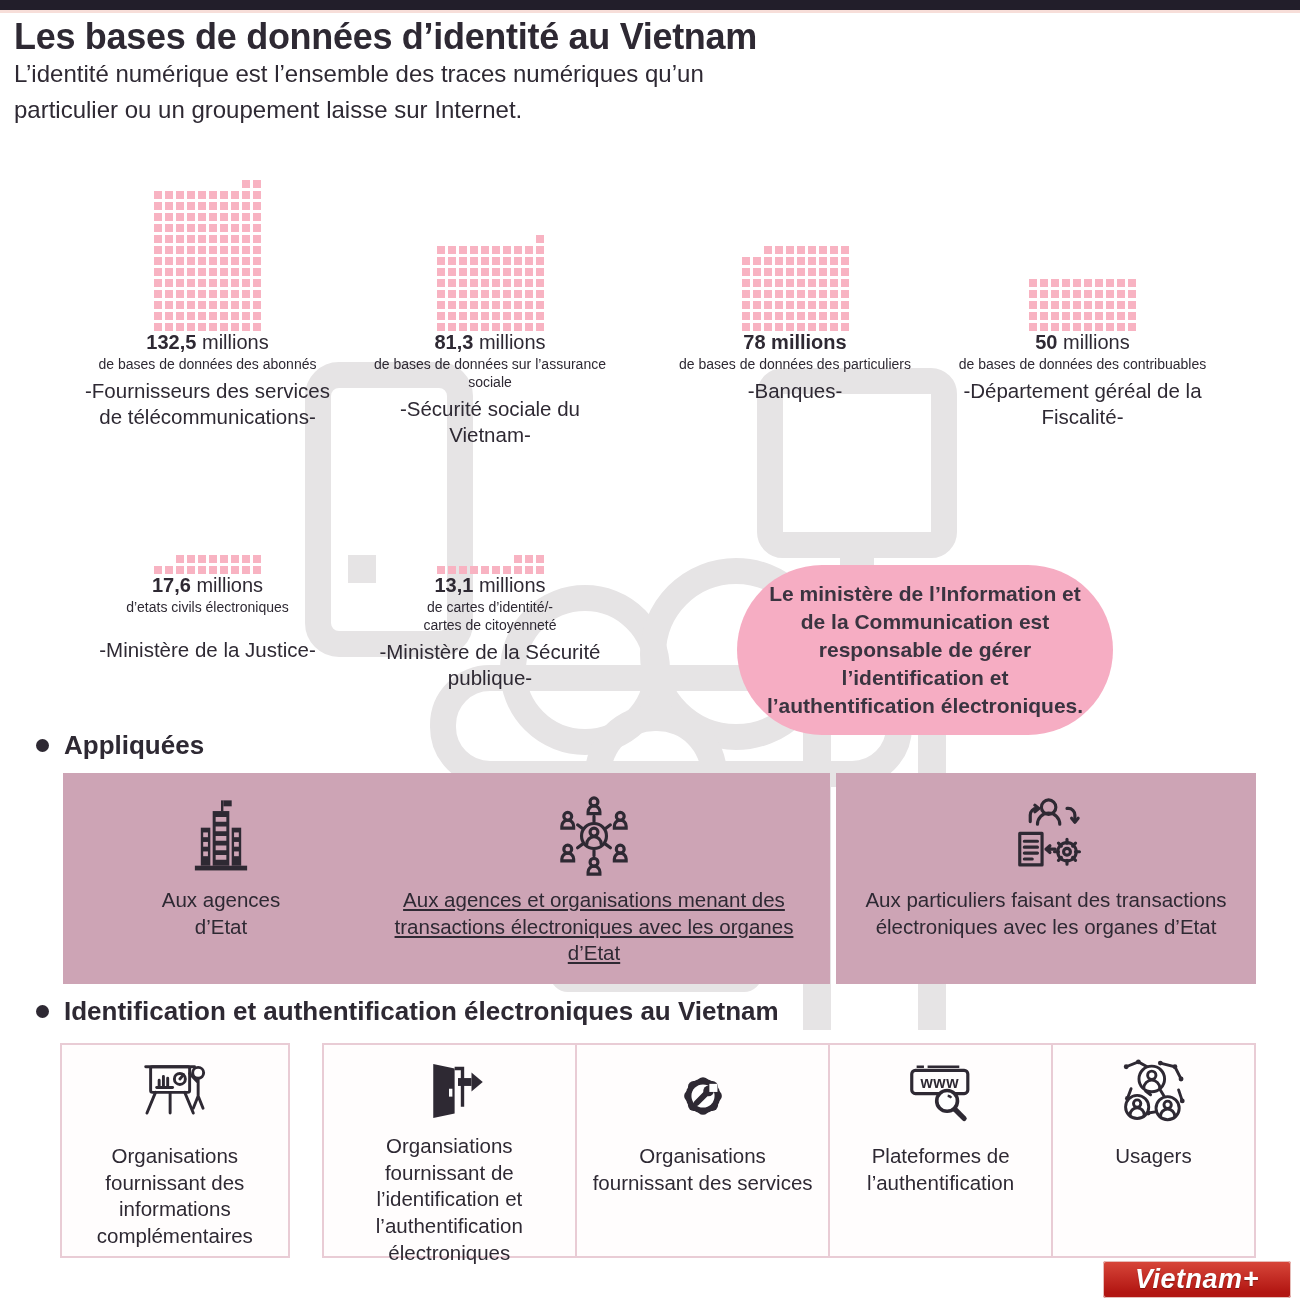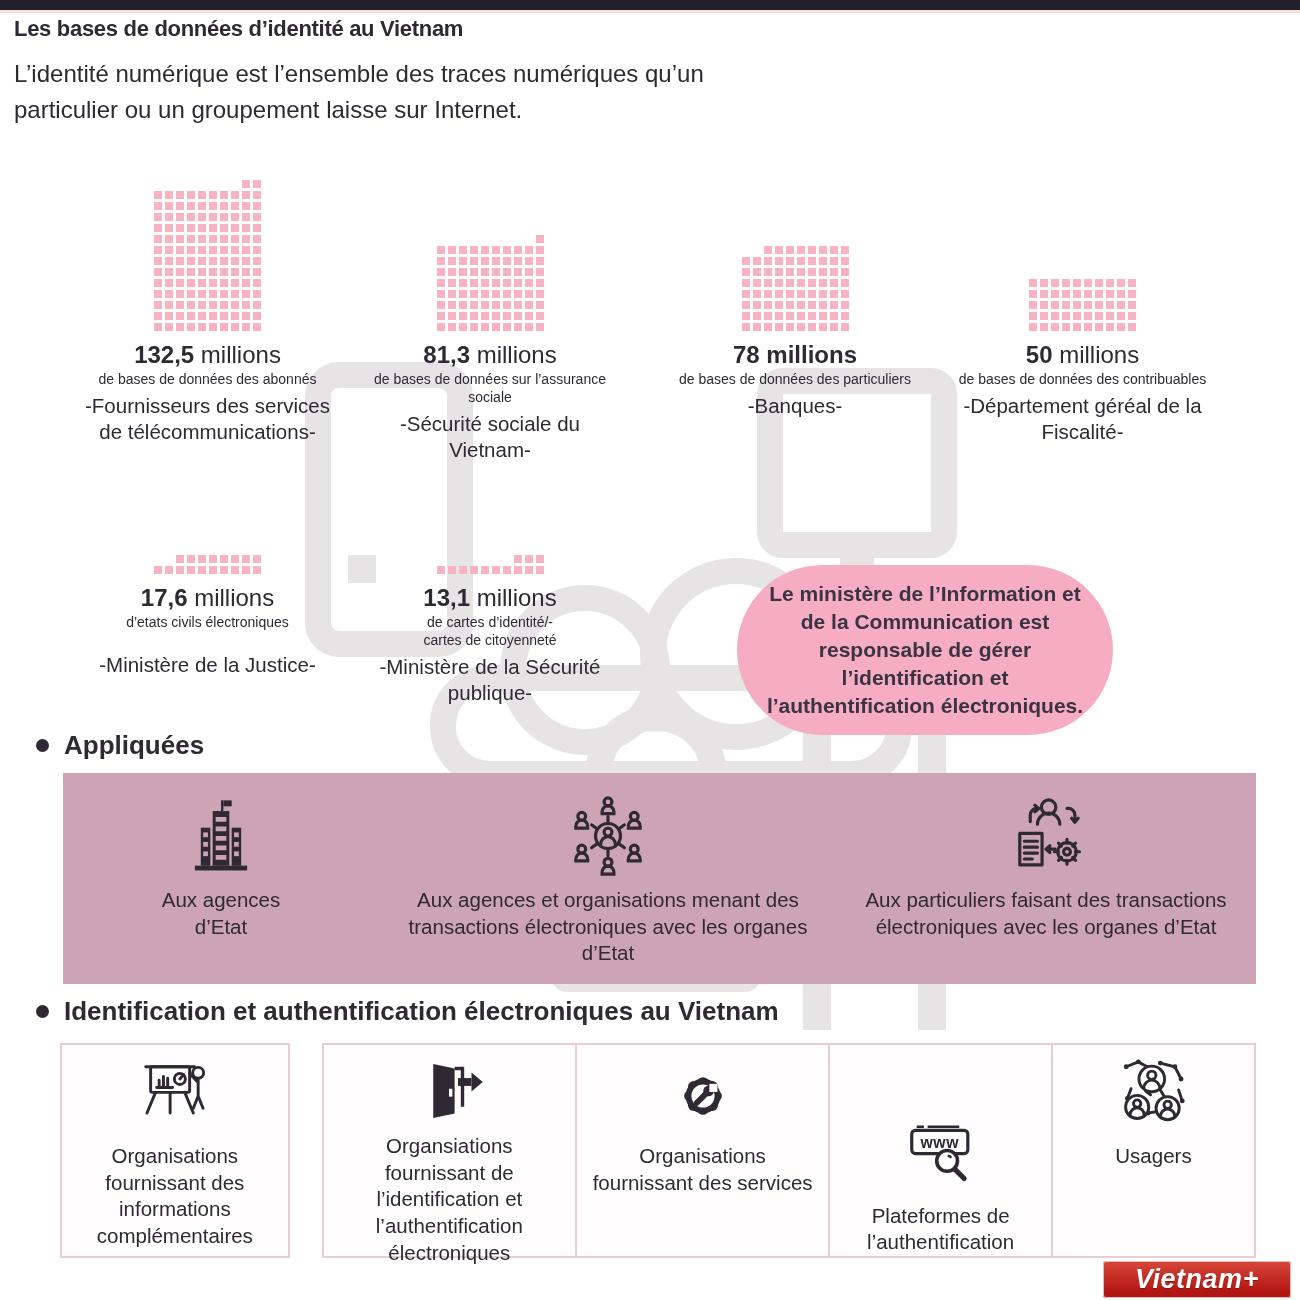--- a/index.html
+++ b/index.html
@@ -15,36 +15,36 @@
   body{
     width:1300px;height:1300px;position:relative;overflow:hidden;
     background:#ffffff;color:var(--ink);
     font-family:"Liberation Sans", sans-serif;
   }
   .abs{position:absolute;}
   
   .topbar{left:0;top:0;width:1300px;height:10px;background:#221e2a;z-index:3;}
   .topline{left:0;top:10px;width:1300px;height:3px;background:#f7ded9;z-index:3;}
   
-  .title{left:14px;top:16px;font-size:22px;font-weight:800;letter-spacing:-0.3px;z-index:3;}
+  .title{left:14px;top:16px;font-size:36px;font-weight:800;letter-spacing:-0.3px;z-index:3;}
   .subtitle{left:14px;top:56px;width:780px;font-size:24px;line-height:1.48;z-index:3;}
   
   .wm{z-index:0;}
   .wm-outline{border:26px solid var(--wm);}
   .wm-fill{background:var(--wm);}
   
   .stat{z-index:2;text-align:center;}
   .grid-area{display:flex;align-items:flex-end;justify-content:center;}
   .ga-tall{height:156px;}
   .ga-short{height:26px;}
   .dotgrid{width:107px;}
   .dotrow{display:flex;gap:3px;margin-top:3px;justify-content:flex-start;}
   .dotrow.rem{justify-content:flex-end;}
   .dot{width:8px;height:8px;background:var(--sq);flex:0 0 auto;}
-  .stat-head{margin-top:10px;font-size:24px;}
+  .stat-head{font-size:20px;}
   .stat-head .v{font-weight:800;}
   .stat-head .u{font-weight:400;}
   .stat.bold-unit .stat-head .u{font-weight:800;}
   .stat-desc{margin:2px auto 0;max-width:252px;font-size:14px;line-height:1.27;white-space:pre-line;}
   .stat-src{margin:4px auto 0;max-width:252px;font-size:20.5px;line-height:1.27;}
   
   .bubble{left:737px;top:565px;width:376px;height:170px;border-radius:88px;background:var(--bubble);
     display:flex;align-items:center;justify-content:center;text-align:center;z-index:2;}
   .bubble-text{padding:0 22px;font-size:21px;font-weight:800;line-height:1.33;color:#3a3440;}
   
@@ -635,21 +635,21 @@
         <rect x="43" y="29" width="4" height="4"></rect>
           <rect x="43" y="37" width="4" height="4"></rect>
           <rect x="43" y="45" width="4" height="4"></rect>
       </g>
     </svg>
   </div>
   <div class="lbl">Aux agences
 d’Etat</div>
 </div>
 
-<div class="abs appbox" style="left:372px;width:472px;">
+<div class="abs appbox" style="left:358px;width:472px;text-decoration:underline;">
   <div class="icon">
     <svg width="84" height="84" viewBox="0 0 64 64" fill="none" stroke="#2e2933" stroke-width="2.4" stroke-linecap="round">
       <circle cx="32" cy="32" r="9.5"></circle>
       <circle cx="32" cy="29" r="3"></circle>
       <path d="M26.5 38 a5.5 5.5 0 0 1 11 0"></path>
       <g>
         <circle cx="32" cy="6" r="3"></circle>
           <path d="M27.5 15 v-1.5 a4.5 4.5 0 0 1 9 0 V15 z"></path>
         <circle cx="12" cy="17" r="3"></circle>
           <path d="M7.5 26 v-1.5 a4.5 4.5 0 0 1 9 0 V26 z"></path>
@@ -738,21 +738,21 @@
         <g>
           <path d="M26.5 38 L35 29.5" stroke="#2e2933" stroke-width="5" stroke-linecap="round"></path>
           <circle cx="36.8" cy="27.6" r="4.6" fill="#2e2933"></circle>
           <rect x="37.5" y="21.5" width="7" height="7" fill="#ffffff"></rect>
         </g>
       </svg>
     </div>
     <div class="lbl">Organisations fournissant des services</div>
   </div>
 
-  <div class="cell" style="width:228px;justify-content:flex-end;">
+  <div class="cell" style="width:228px;">
     <div class="icon">
       <svg width="78" height="78" viewBox="0 0 64 64">
         <rect x="8" y="11" width="46" height="19" rx="3" fill="none" stroke="#2e2933" stroke-width="2.6"></rect>
         <path d="M12 8 h6 M21 8 h26" stroke="#2e2933" stroke-width="2.2" fill="none"></path>
         <text x="31" y="25.5" text-anchor="middle" font-size="13" font-weight="bold" letter-spacing="0.5" fill="#2e2933" font-family="Liberation Sans, sans-serif">www</text>
         <circle cx="37" cy="36" r="8.5" fill="#ffffff" stroke="#2e2933" stroke-width="3"></circle>
         <path d="M40.5 33.5 a5 5 0 0 0 -3 -1.7" fill="none" stroke="#2e2933" stroke-width="2"></path>
         <path d="M43.5 43 L51 50.5" stroke="#2e2933" stroke-width="4.2" stroke-linecap="round"></path>
       </svg>
     </div>

